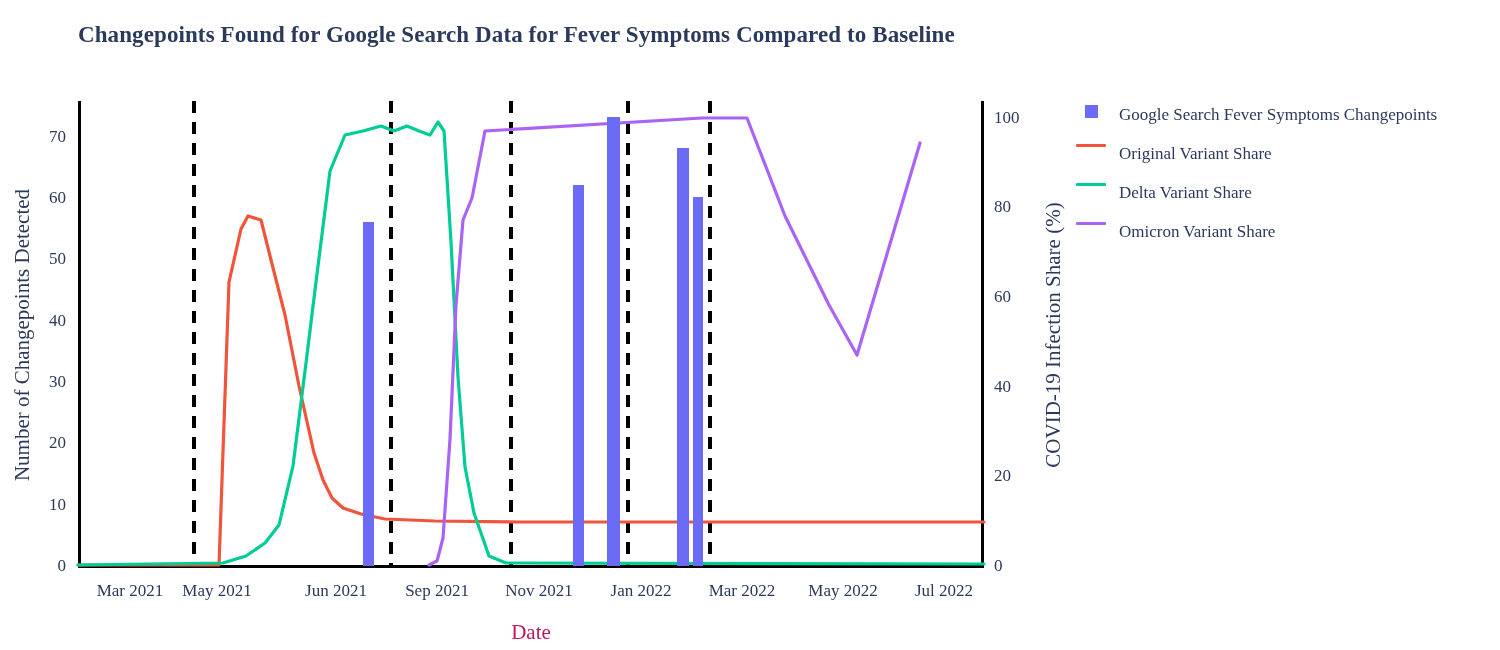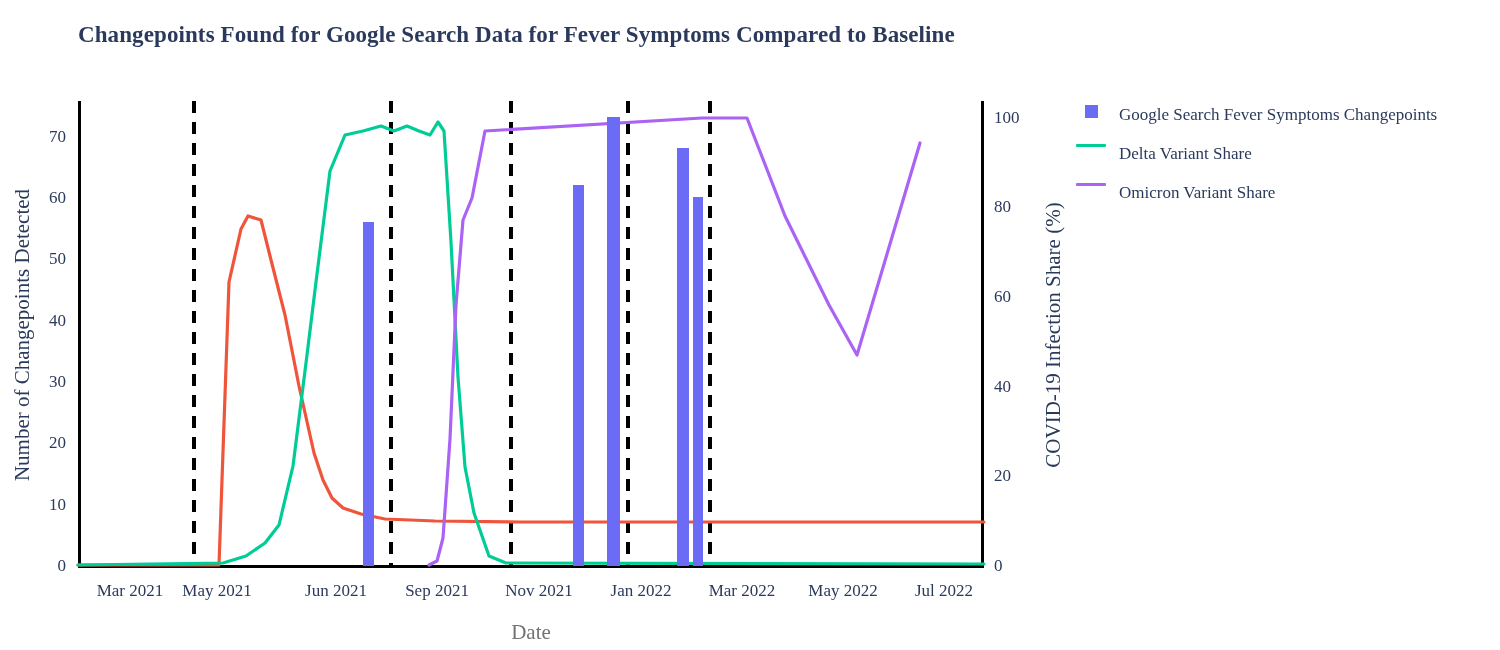--- a/index.html
+++ b/index.html
@@ -89,21 +89,21 @@
     font-size: 21px;
     color: #2b3a5c;
     white-space: nowrap;
     transform: translate(-50%, -50%) rotate(-90deg);
   }
   #xlabel {
     position: absolute;
     left: 453px;
     top: 519px;
     font-size: 21px;
-    color: #737373;
+    color: #be185d;
     white-space: nowrap;
     transform: translateX(-50%);
   }
   #legend {
     position: absolute;
     left: 1068px;
     top: 105px;
     width: 430px;
   }
   .legend-row {
@@ -223,20 +223,26 @@
 
   <div id="legend">
     <div class="legend-row">
       <span class="legend-swatch-box">
         <span class="legend-marker-square" style="background:#6b6bf5;"></span>
       </span>
       <span class="legend-text">Google Search Fever Symptoms Changepoints</span>
     </div>
     <div class="legend-row">
       <span class="legend-swatch-box">
+        <span class="legend-marker-line" style="background:#ef553b;"></span>
+      </span>
+      <span class="legend-text">Original Variant Share</span>
+    </div>
+    <div class="legend-row">
+      <span class="legend-swatch-box">
         <span class="legend-marker-line" style="background:#00cc96;"></span>
       </span>
       <span class="legend-text">Delta Variant Share</span>
     </div>
     <div class="legend-row">
       <span class="legend-swatch-box">
         <span class="legend-marker-line" style="background:#ab63f5;"></span>
       </span>
       <span class="legend-text">Omicron Variant Share</span>
     </div>

